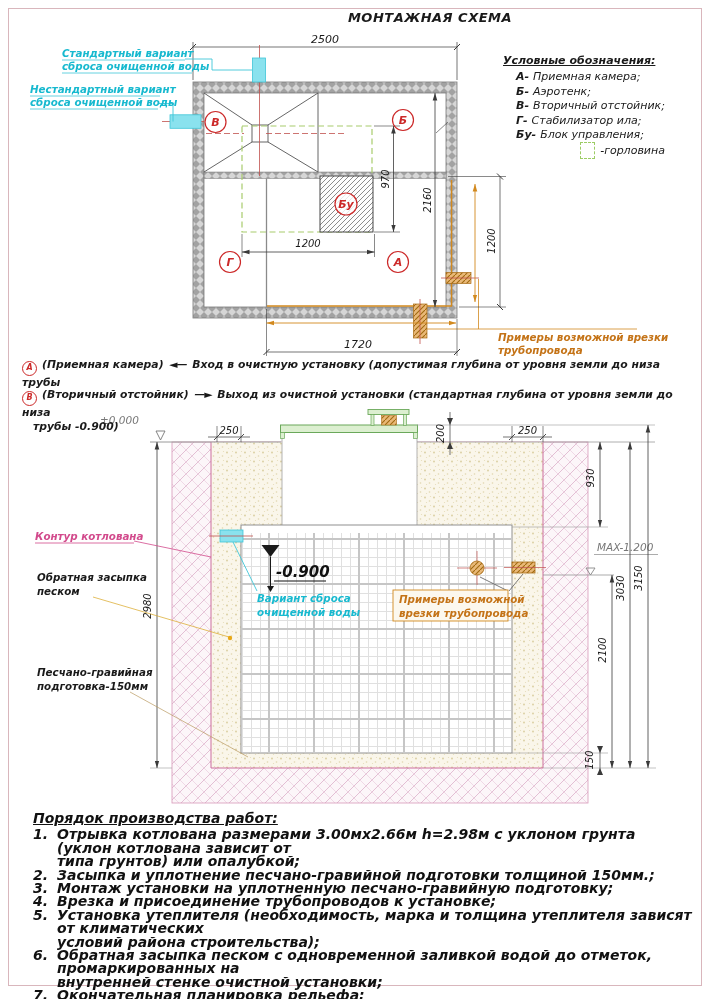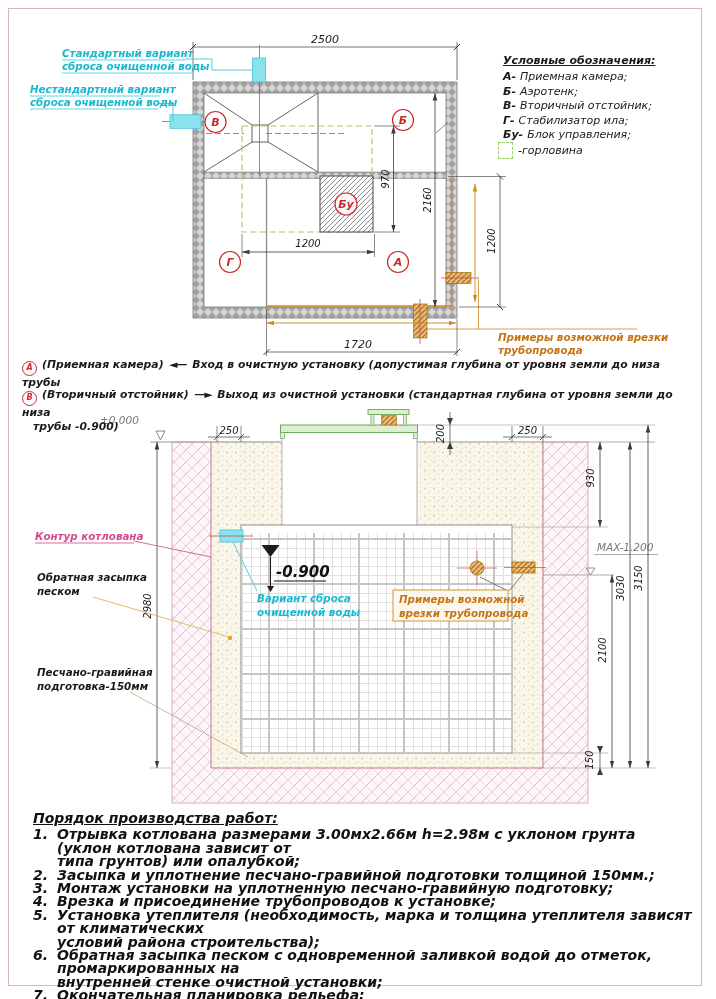--- a/index.html
+++ b/index.html
@@ -9,23 +9,23 @@
          border:1px solid #d9b6bc;pointer-events:none;}
   svg{position:absolute;left:0;top:0;}
   .abs{position:absolute;}
   
   #title{left:290px;top:10px;width:280px;text-align:center;font-style:italic;font-weight:bold;}
   #title .t1{font-size:13px;letter-spacing:.5px;}
   #title .t2{font-size:12px;}
   
   #legend{left:503px;top:54px;font-style:italic;font-size:11px;line-height:14.4px;}
   #legend .head{font-weight:bold;text-decoration:underline;margin-bottom:2px;}
-  #legend .row{white-space:nowrap;}
+  #legend .row{white-space:nowrap;margin-left:13px;}
   #legend .key{font-weight:bold;margin-right:4px;}
-  #legend .gor{display:flex;align-items:center;margin-left:-5px;}
+  #legend .gor{display:flex;align-items:center;margin-left:-5px;justify-content:flex-end;}
   #legend .gsq{display:inline-block;width:13px;height:15px;border:1px dashed #9ccc65;margin-right:5px;}
   
   .note{left:22px;width:680px;font-style:italic;font-weight:bold;font-size:10.8px;line-height:14.5px;}
   .circ{display:inline-flex;width:13px;height:13px;border:1.2px solid #cc2929;border-radius:50%;
         color:#cc2929;font-size:8px;align-items:center;justify-content:center;margin-right:5px;
         vertical-align:-2px;flex:none;}
   .note .l2{padding-left:11px;}
   .arrowtxt{letter-spacing:-1px;padding:0 2px;}
   
   #wo{left:33px;top:812px;width:660px;font-style:italic;font-weight:bold;font-size:14px;line-height:13.4px;color:#111;}
@@ -344,20 +344,21 @@
     <text class="blk" x="37" y="581">Обратная засыпка</text>
     <text class="blk" x="37" y="595">песком</text>
 
     <line x1="130" y1="692" x2="248" y2="757" stroke="#b99a60" stroke-width="0.7"></line>
     <text class="blk" x="37" y="676">Песчано-гравийная</text>
     <text class="blk" x="37" y="690">подготовка-150мм</text>
   </g>
 </svg>
 
 <div id="title" class="abs">
+  <div class="t1">МОНТАЖНАЯ СХЕМА</div>
 </div>
 
 <div id="legend" class="abs">
   <div class="head">Условные обозначения:</div>
   <div class="row"><span class="key">А-</span><span>Приемная камера;</span></div>
   <div class="row"><span class="key">Б-</span><span>Аэротенк;</span></div>
   <div class="row"><span class="key">В-</span><span>Вторичный отстойник;</span></div>
   <div class="row"><span class="key">Г-</span><span>Стабилизатор ила;</span></div>
   <div class="row"><span class="key">Бу-</span><span>Блок управления;</span></div>
   <div class="gor">

